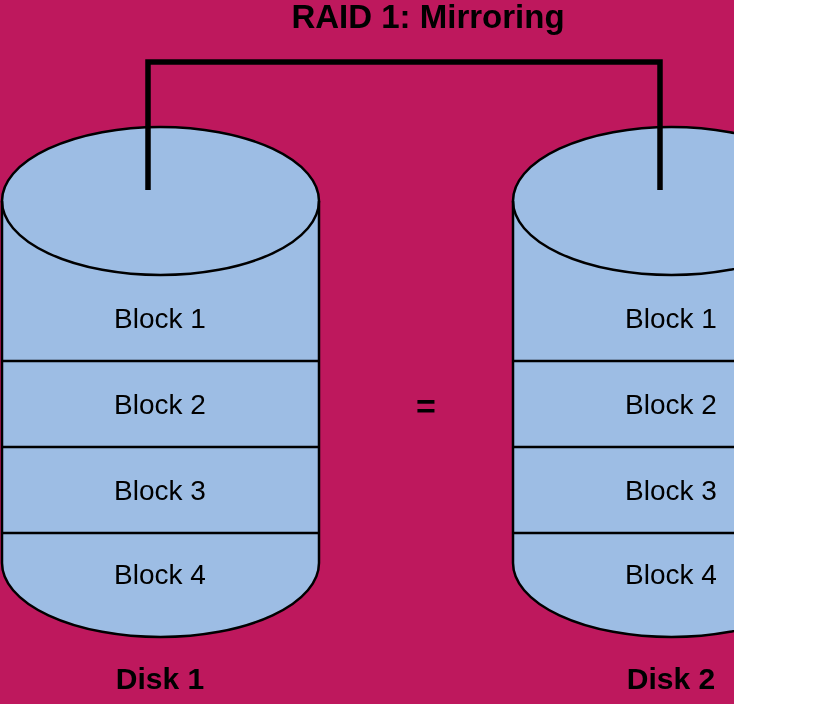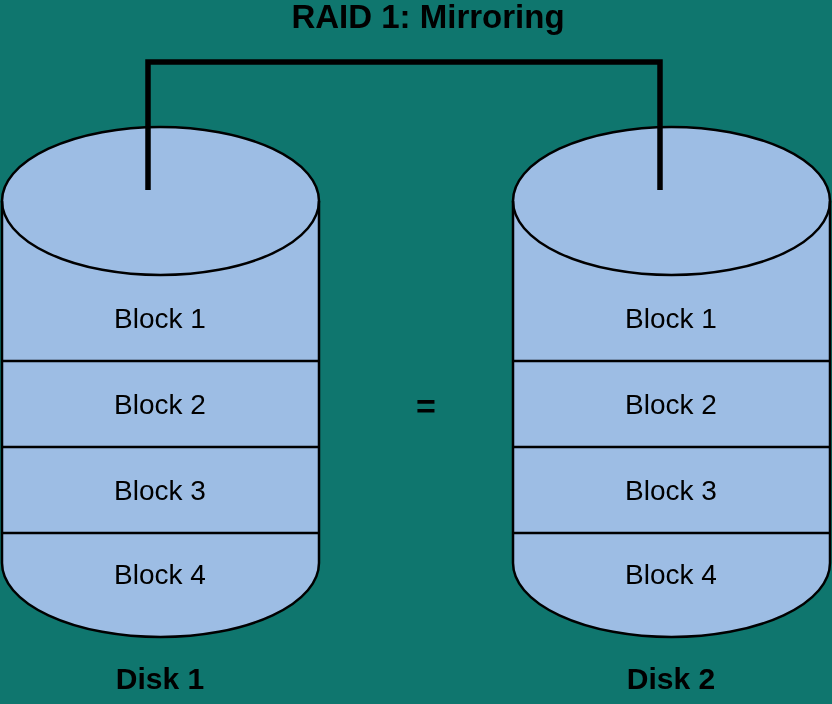--- a/index.html
+++ b/index.html
@@ -2,23 +2,23 @@
 <html><head>
 <meta charset="utf-8">
 <style>
   html, body {
     margin: 0;
     padding: 0;
     background: #ffffff;
   }
   .stage {
     position: relative;
-    width: 832px;
+    width: 734px;
     height: 704px;
-    background: #0f766e;
+    background: #be185d;
     overflow: hidden;
     font-family: "Liberation Sans", sans-serif;
   }
   svg {
     display: block;
   }
   .cyl-body {
     stroke: #000000;
     stroke-width: 2.5;
   }

